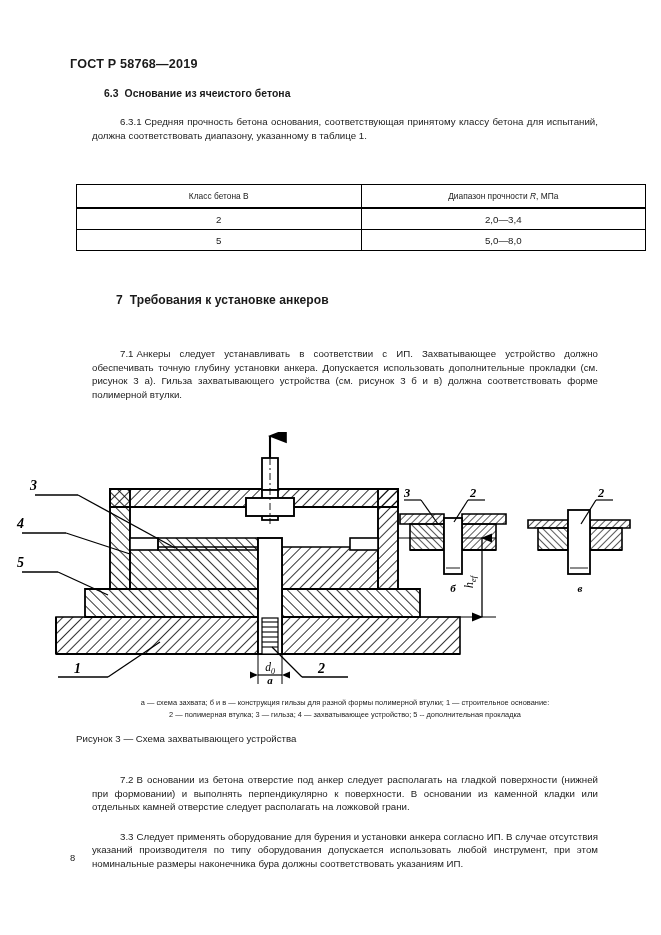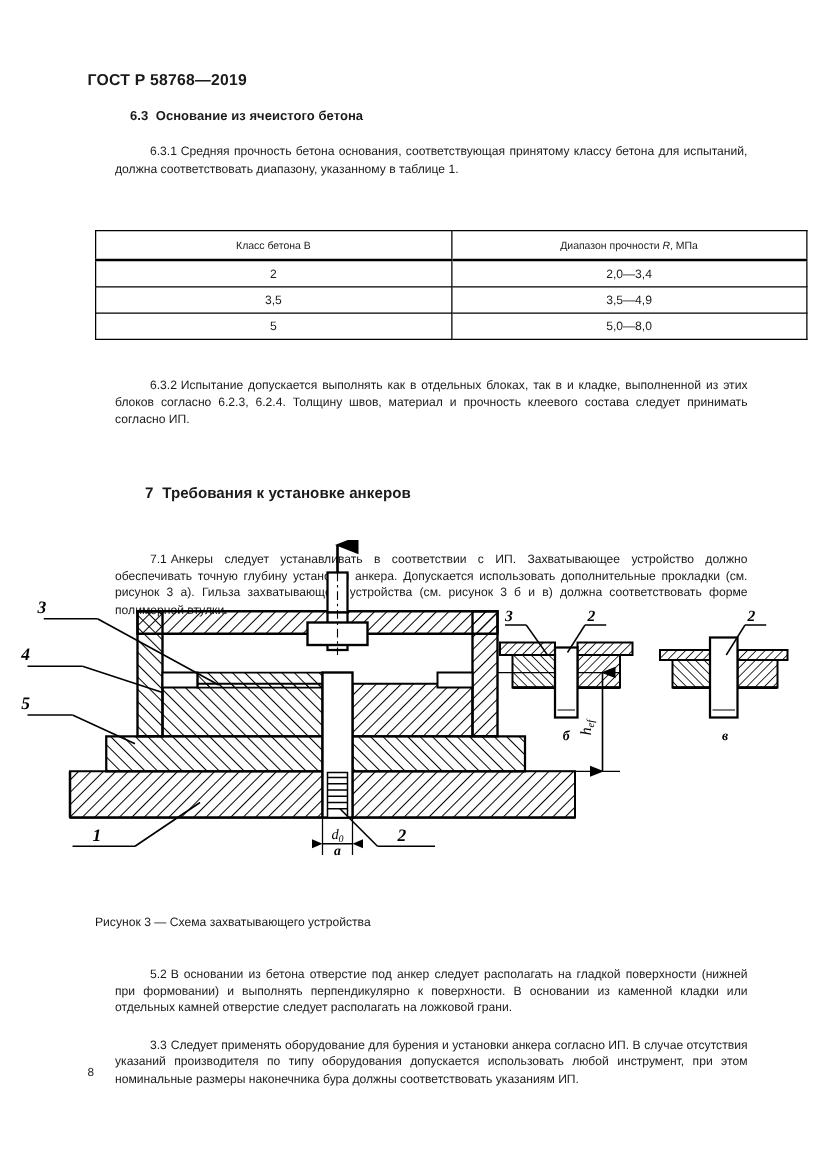--- a/index.html
+++ b/index.html
@@ -186,35 +186,28 @@
           <th>Класс бетона В</th>
           <th class="italic-var"><span>Диапазон прочности </span><i>R</i><span>, МПа</span></th>
         </tr>
       </thead>
       <tbody>
         <tr>
           <td>2</td>
           <td>2,0—3,4</td>
         </tr>
         <tr>
-          <td>3,5</td>
-          <td>3,5—4,9</td>
-        </tr>
-        <tr>
           <td>5</td>
           <td>5,0—8,0</td>
         </tr>
       </tbody>
     </table>
 
     <div class="sp-14"></div>
 
-    <p class="body-par">
-      <span class="num">6.3.2</span><span>Испытание допускается выполнять как в отдельных блоках, так в и кладке, выполненной из этих блоков согласно 6.2.3, 6.2.4. Толщину швов, материал и прочность клеевого состава следует принимать согласно ИП.</span>
-    </p>
 
     <div class="sp-16"></div>
 
     <h2 class="sec-head-big">
       <span class="num">7</span><span>Требования к установке анкеров</span>
     </h2>
 
     <div class="sp-12"></div>
 
     <p class="body-par">
@@ -384,26 +377,30 @@
             <line x1="596" y1="68" x2="581" y2="92"></line>
           </g>
           <text x="598" y="65" font-family="'Liberation Serif',serif" font-size="12.5" font-weight="bold" font-style="italic">2</text>
           <text x="580" y="160" font-family="'Liberation Serif',serif" font-size="11" font-weight="bold" font-style="italic" text-anchor="middle">в</text>
         </g>
 
       </svg>
     </div>
   </div>
 
+  <div class="fig-legend">
+    <div>а — схема захвата; б и в —  конструкция гильзы для разной формы полимерной втулки; 1 — строительное основание:</div>
+    <div>2 — полимерная втулка; 3 — гильза; 4 — захватывающее устройство; 5 -- дополнительная прокладка</div>
+  </div>
 
   <div class="fig-title">Рисунок 3 — Схема захватывающего устройства</div>
 
   <div class="tail">
     <p class="body-par">
-      <span class="num">5.2</span><span>В основании из бетона отверстие под анкер следует располагать на гладкой поверхности (нижней при формовании) и выполнять перпендикулярно к поверхности. В основании из каменной кладки или отдельных камней отверстие следует располагать на ложковой грани.</span>
+      <span class="num">7.2</span><span>В основании из бетона отверстие под анкер следует располагать на гладкой поверхности (нижней при формовании) и выполнять перпендикулярно к поверхности. В основании из каменной кладки или отдельных камней отверстие следует располагать на ложковой грани.</span>
     </p>
     <p class="body-par">
       <span class="num">3.3</span><span>Следует применять оборудование для бурения и установки анкера согласно ИП. В случае отсутствия указаний производителя по типу оборудования допускается использовать любой инструмент, при этом номинальные размеры наконечника бура должны соответствовать указаниям ИП.</span>
     </p>
   </div>
 
   <div class="page-number">8</div>
 
 </div>
 

